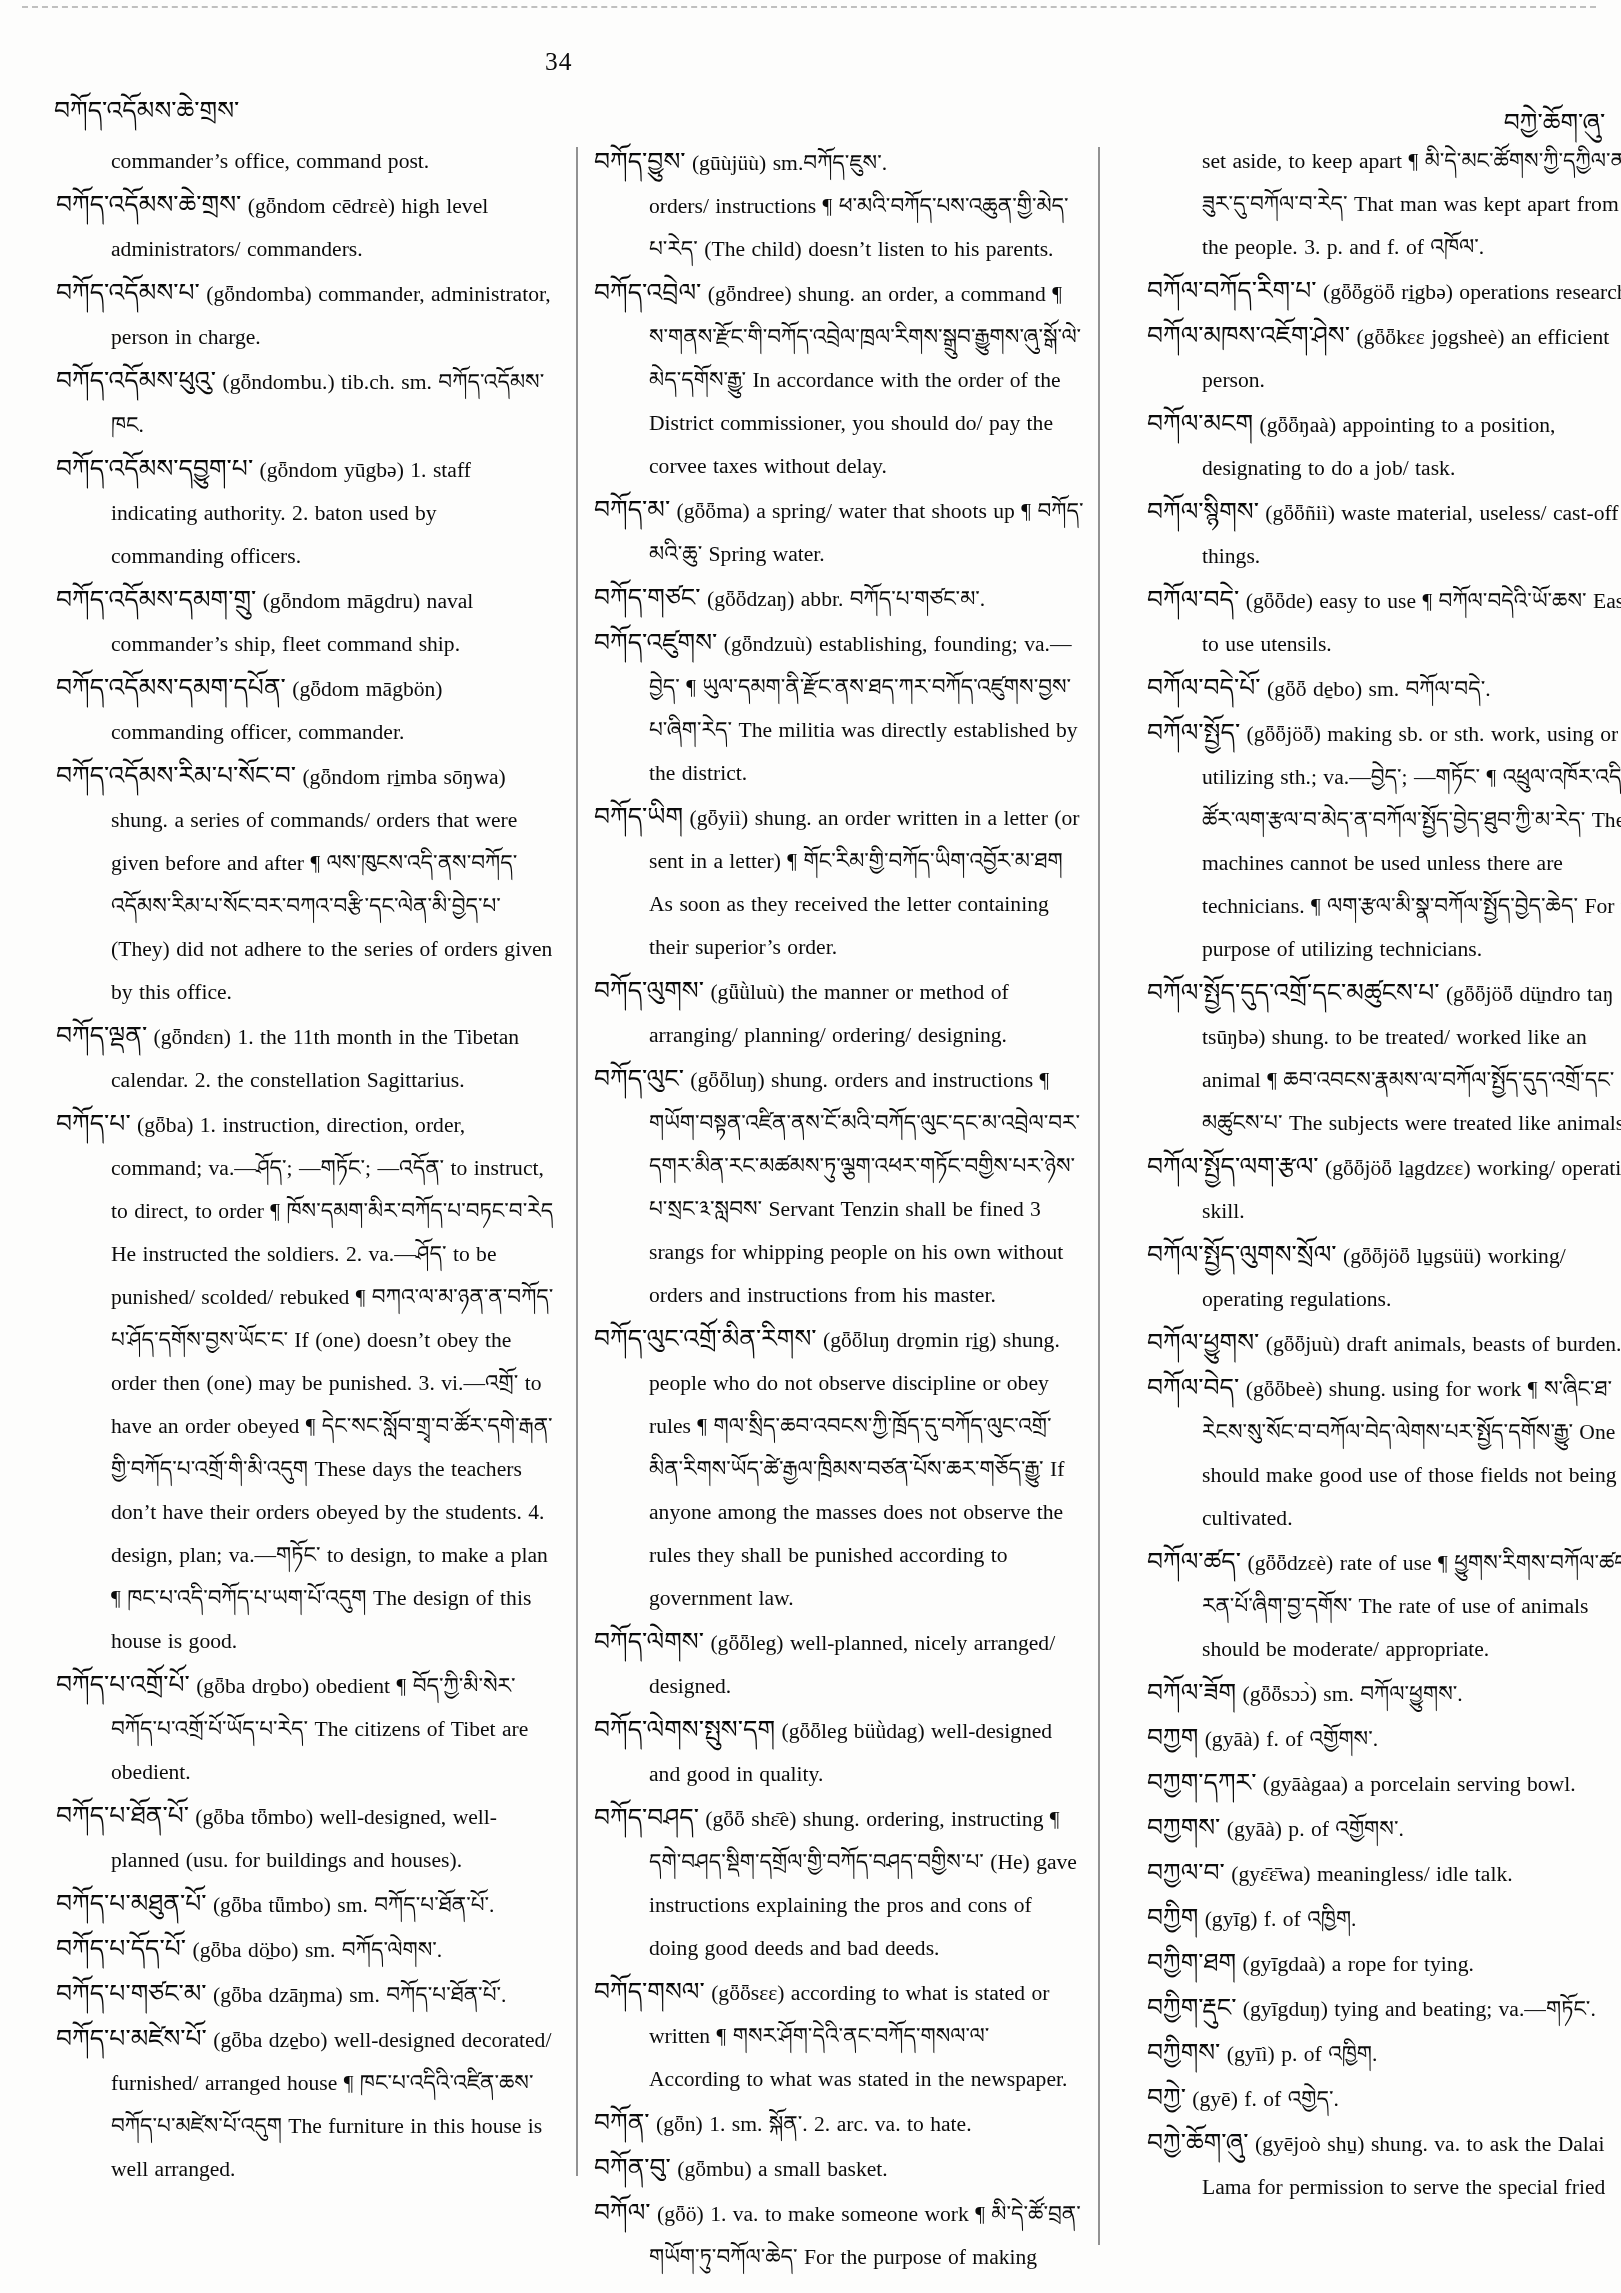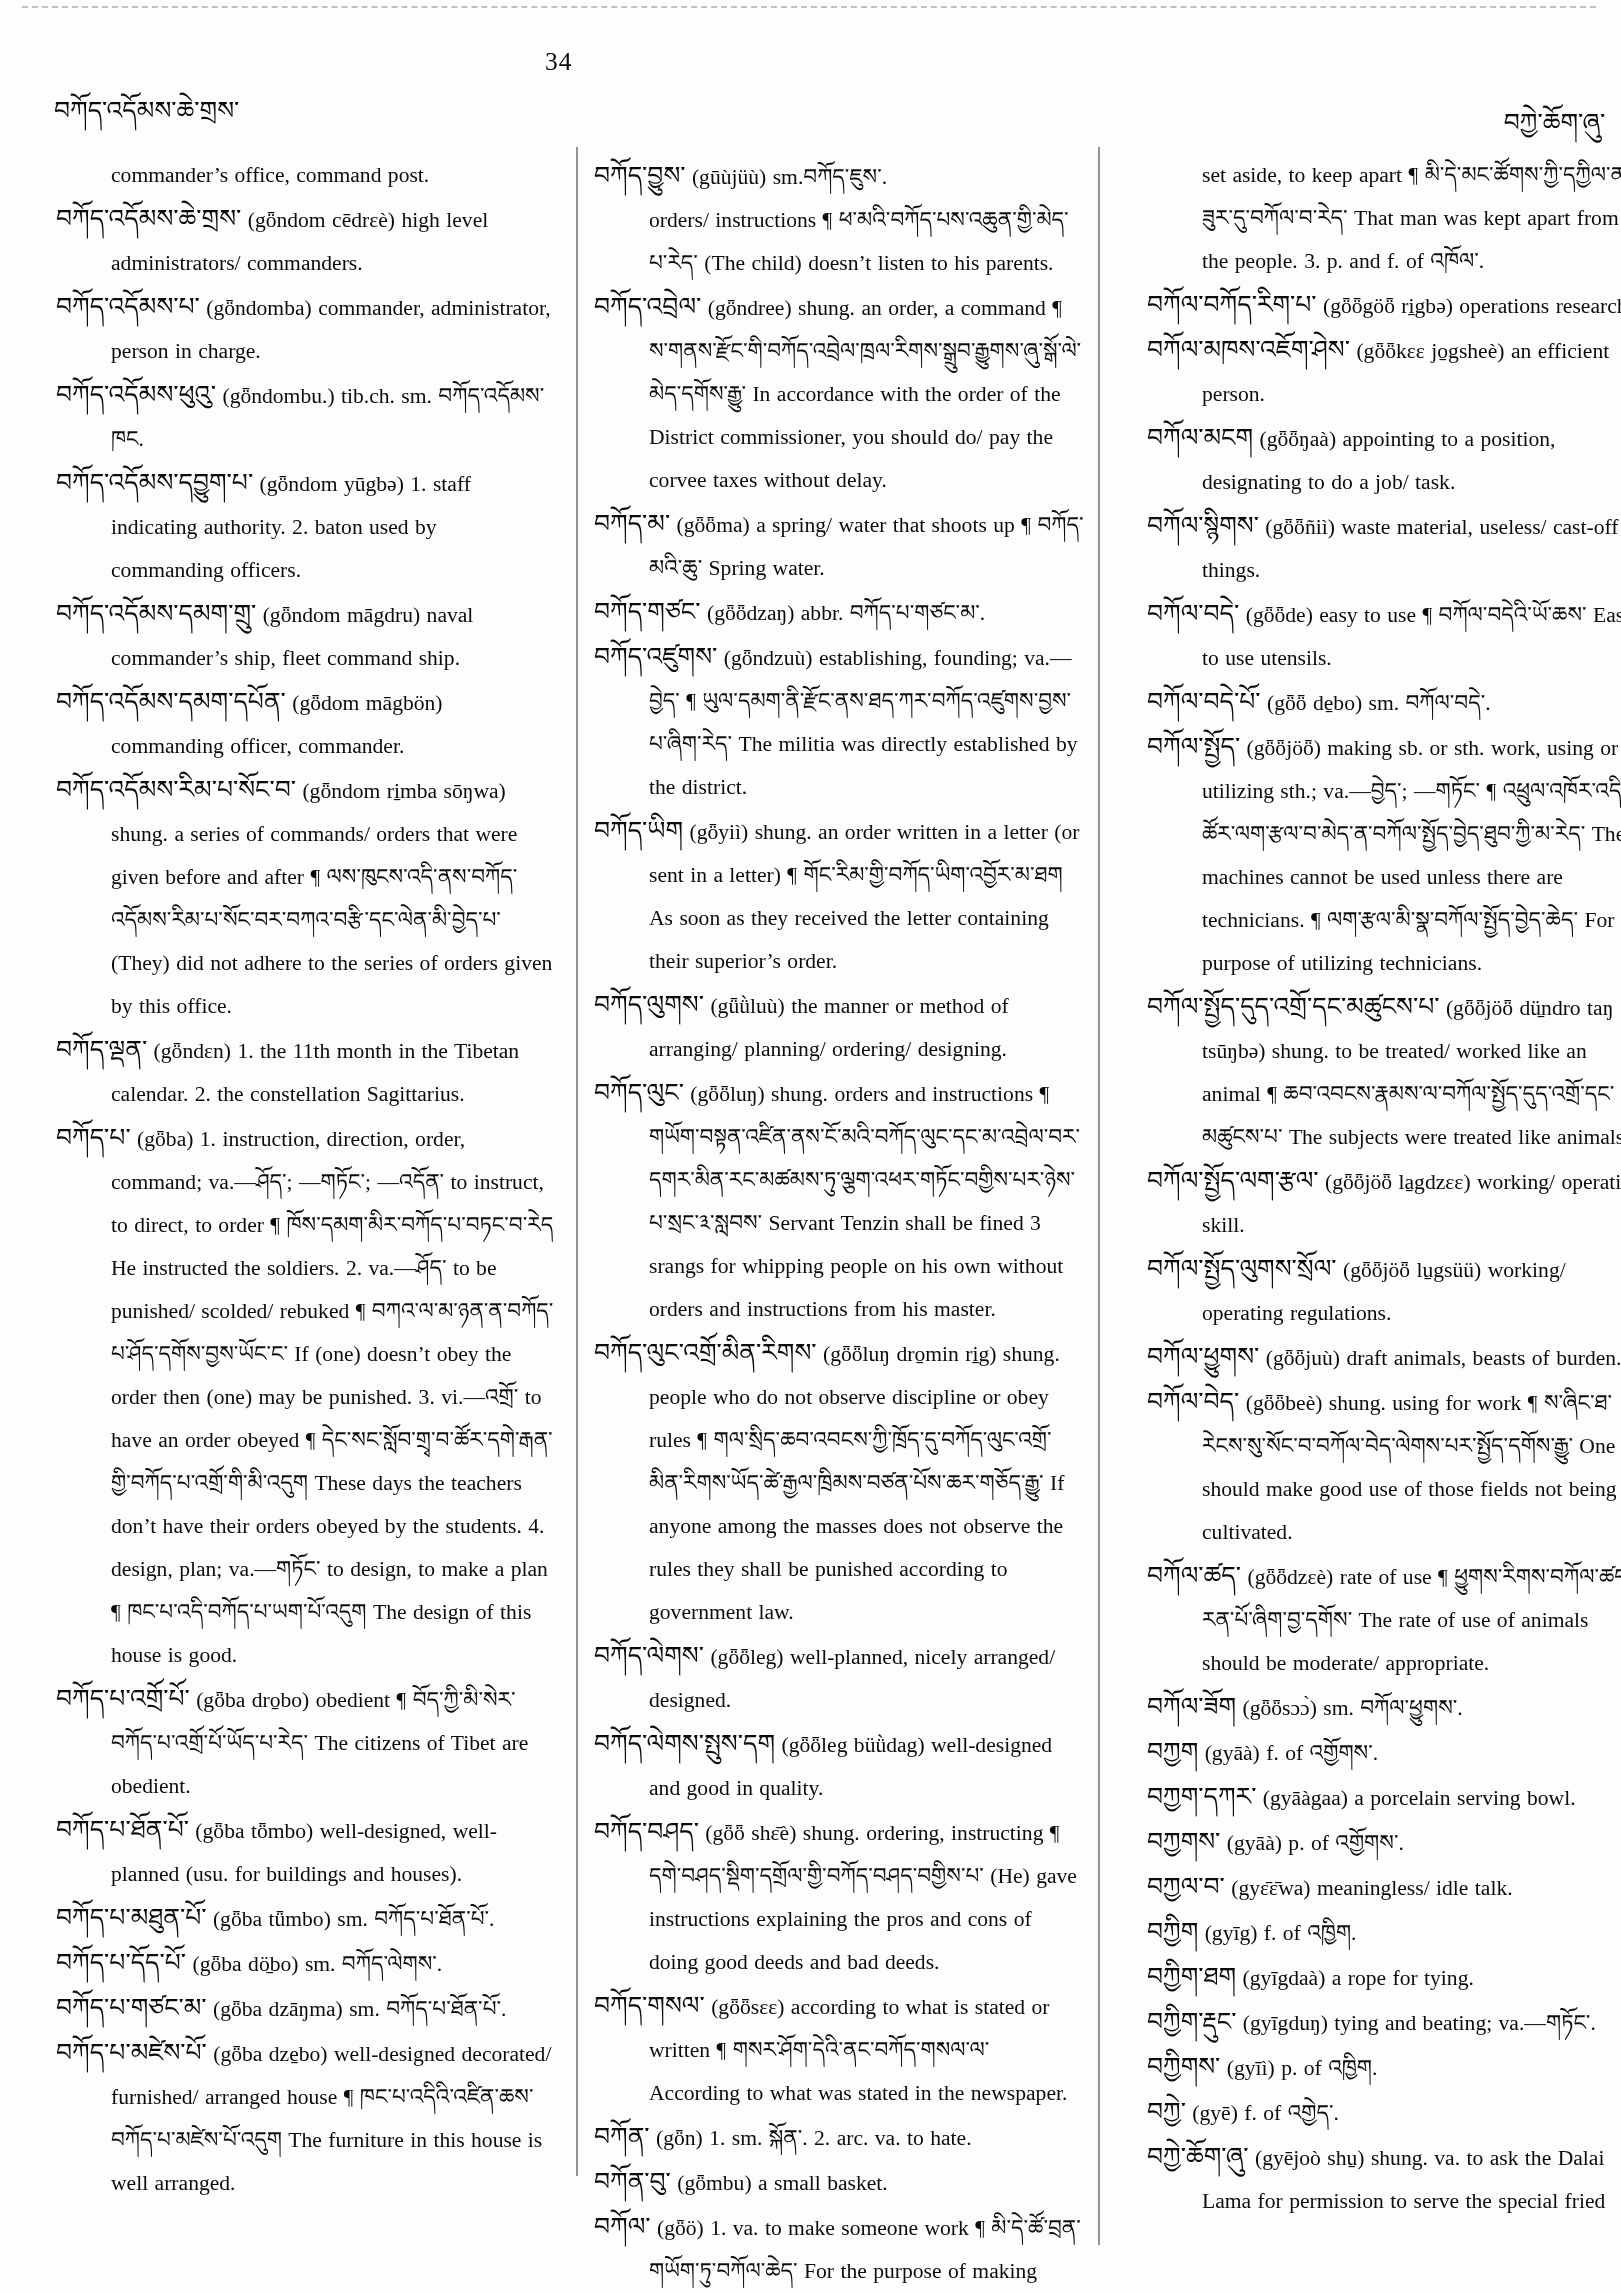--- a/index.html
+++ b/index.html
@@ -12,21 +12,21 @@
     position:absolute; top:5.9px; left:21.6px; width:1574px; height:0;
     border-top:2px dashed #777; opacity:.45;
   }
   .hdr { position:absolute; white-space:nowrap; }
   .hdr-left  { left:54px;  top:82px;  font-size:29px; }
   .pageno    { left:545px; top:47px;  font-size:25.5px; letter-spacing:1px; }
   .hdr-right { right:15.7px; top:94px;  font-size:28px; }
   .colsep { position:absolute; width:2px; background:#3a3a3a; opacity:.55; }
   .colsep-1 { left:576px;  top:147px; height:2029px; }
   .colsep-2 { left:1098px; top:147px; height:2098px; }
-  .col { position:absolute; top:154px; }
+  .col { position:absolute; top:140px; }
   .col-1 { left:56px;   width:498px; }
   .col-2 { left:594px;  width:490px; }
   .col-3 { left:1111px; width:502px;margin-left:36px; }
   .entry {
     margin:0; font-size:21.6px; line-height:43px;
     padding-left:55px; text-indent:-55px; text-align:left;
     word-spacing:1px;
   }
   .entry.cont { text-indent:0; }
   .tib  { font-size:25px; }

